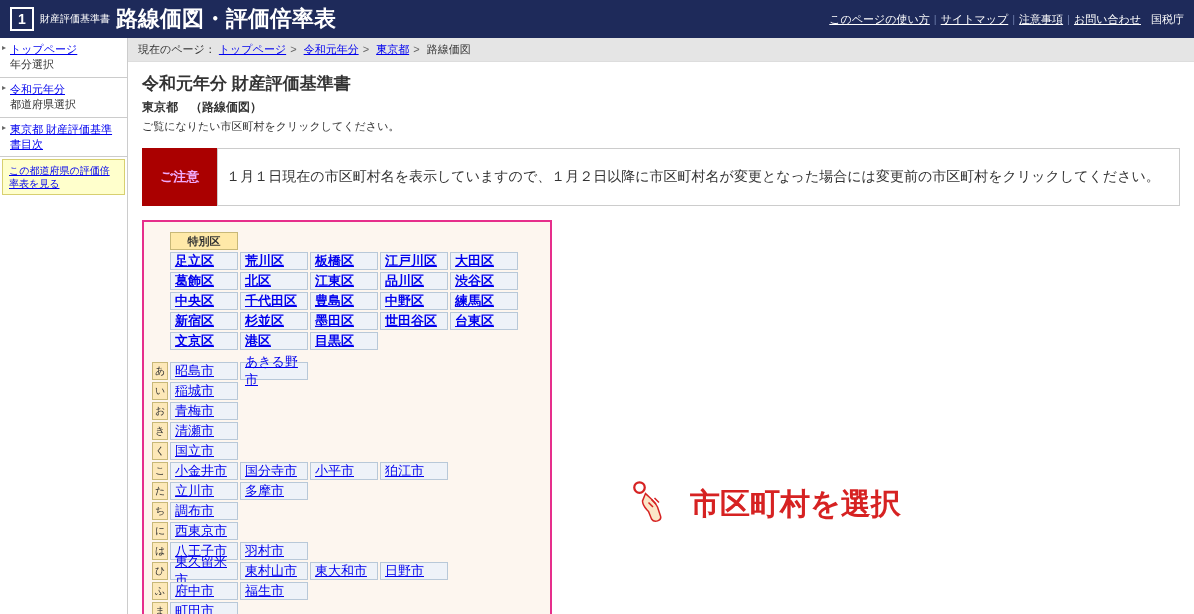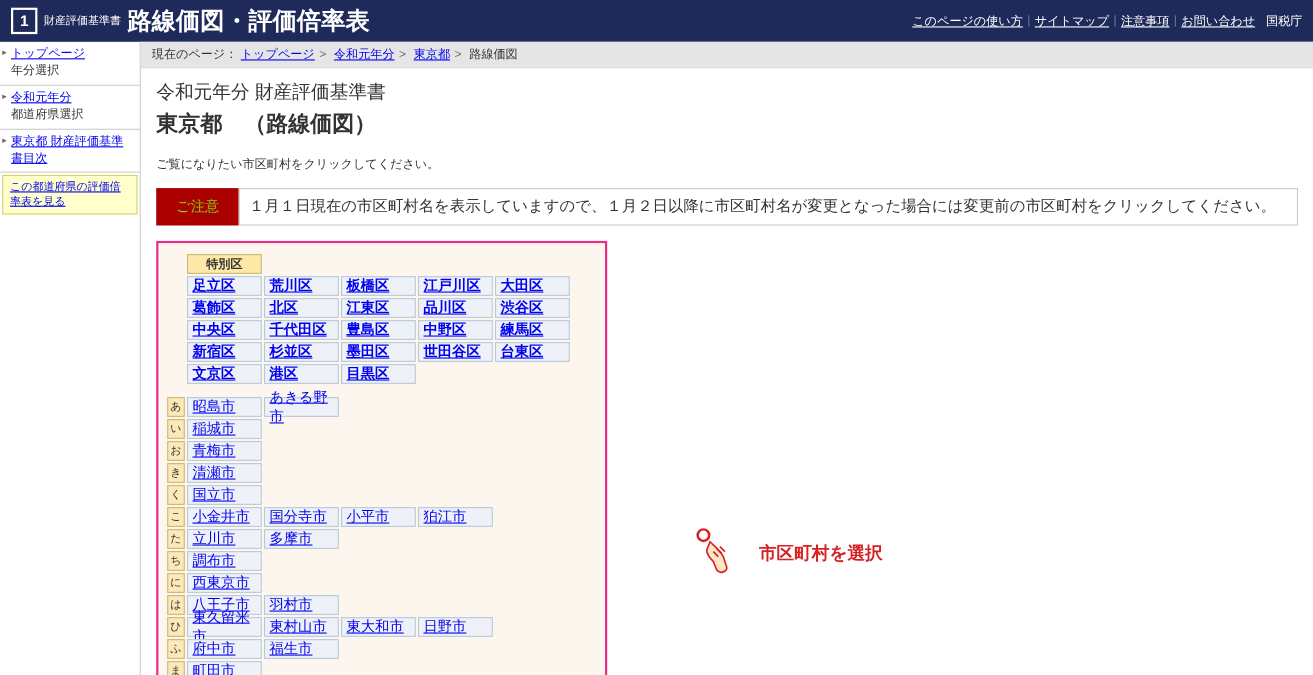--- a/index.html
+++ b/index.html
@@ -24,40 +24,40 @@
   .sidebar-item .sub { color: #333; }
   .sidebar-note { background: #ffffcc; border: 1px solid #d8d070; padding: 4px 6px; font-size: 10px; line-height: 1.3; margin: 2px; }
   .sidebar-note a { color: #00e; text-decoration: underline; }
   
   .main { flex: 1; padding: 0; }
   .breadcrumb { background: #e5e5e5; border-bottom: 1px solid #ddd; padding: 4px 10px; font-size: 11px; }
   .breadcrumb a { color: #00e; text-decoration: underline; }
   .breadcrumb .sep { margin: 0 4px; color: #666; }
   
   .content { padding: 10px 14px; }
-  .page-title { font-size: 17px; font-weight: normal; margin-bottom: 4px; }
-  .page-subtitle { font-size: 20px; font-weight: bold; margin-bottom: 16px; }
+  .page-title { font-size: 17px; font-weight: bold; margin-bottom: 4px; }
+  .page-subtitle { font-size: 12px; font-weight: bold; margin-bottom: 3px; }
   .instruction { font-size: 11px; margin-bottom: 14px; }
   
   .notice-row { display: flex; align-items: stretch; margin-bottom: 14px; }
-  .notice-label { background: #aa0000; color: #84cc16; padding: 8px 18px; font-size: 13px; font-weight: normal; display:flex; align-items:center; }
+  .notice-label { background: #aa0000; color: #f0abfc; padding: 20px 18px; font-size: 13px; font-weight: bold; display:flex; align-items:center; }
   .notice-text { flex: 1; border: 1px solid #ccc; padding: 4px 8px; font-size: 14px; display:flex; align-items:center; }
   
   .highlight-box { border: 2px solid #e62e8b; padding: 10px 8px 8px 8px; background: #fdf6ef; position: relative; width: 410px; }
   
   .ward-section { margin-bottom: 12px; font-weight: bold; }
   .row { display: flex; margin-bottom: 2px; }
   .index-cell { width: 16px; height: 18px; background: #fde8b8; border: 1px solid #c8b878; display: inline-flex; align-items: center; justify-content: center; font-size: 10px; margin-right: 2px; }
   .index-cell.special { width: 68px; background: #ffe9a8; border: 1px solid #c8b878; font-size: 11px; }
   .link-cell { width: 68px; height: 18px; background: #eef2f8; border: 1px solid #b8c8d8; padding: 0 4px; display: inline-flex; align-items: center; font-size: 13px; margin-right: 2px; }
   .link-cell a { color: #00e; text-decoration: underline; }
   .spacer-cell { width: 16px; margin-right: 2px; }
   
   .callout { position: absolute; left: 490px; top: 470px; display:flex; align-items:center; gap:10px; pointer-events:none;}
-  .callout-text { color: #d62222; font-size: 16px; font-weight: bold; }
+  .callout-text { color: #d62222; font-size: 30px; font-weight: bold; }
   .hand-icon { width: 48px; height: 48px; }
 </style>
 </head>
 <body>
 
 <div class="header">
   <div class="header-left">
     <div class="header-icon">1</div>
     <span class="header-sub">財産評価基準書</span>
     <span class="header-title">路線価図・評価倍率表</span>

